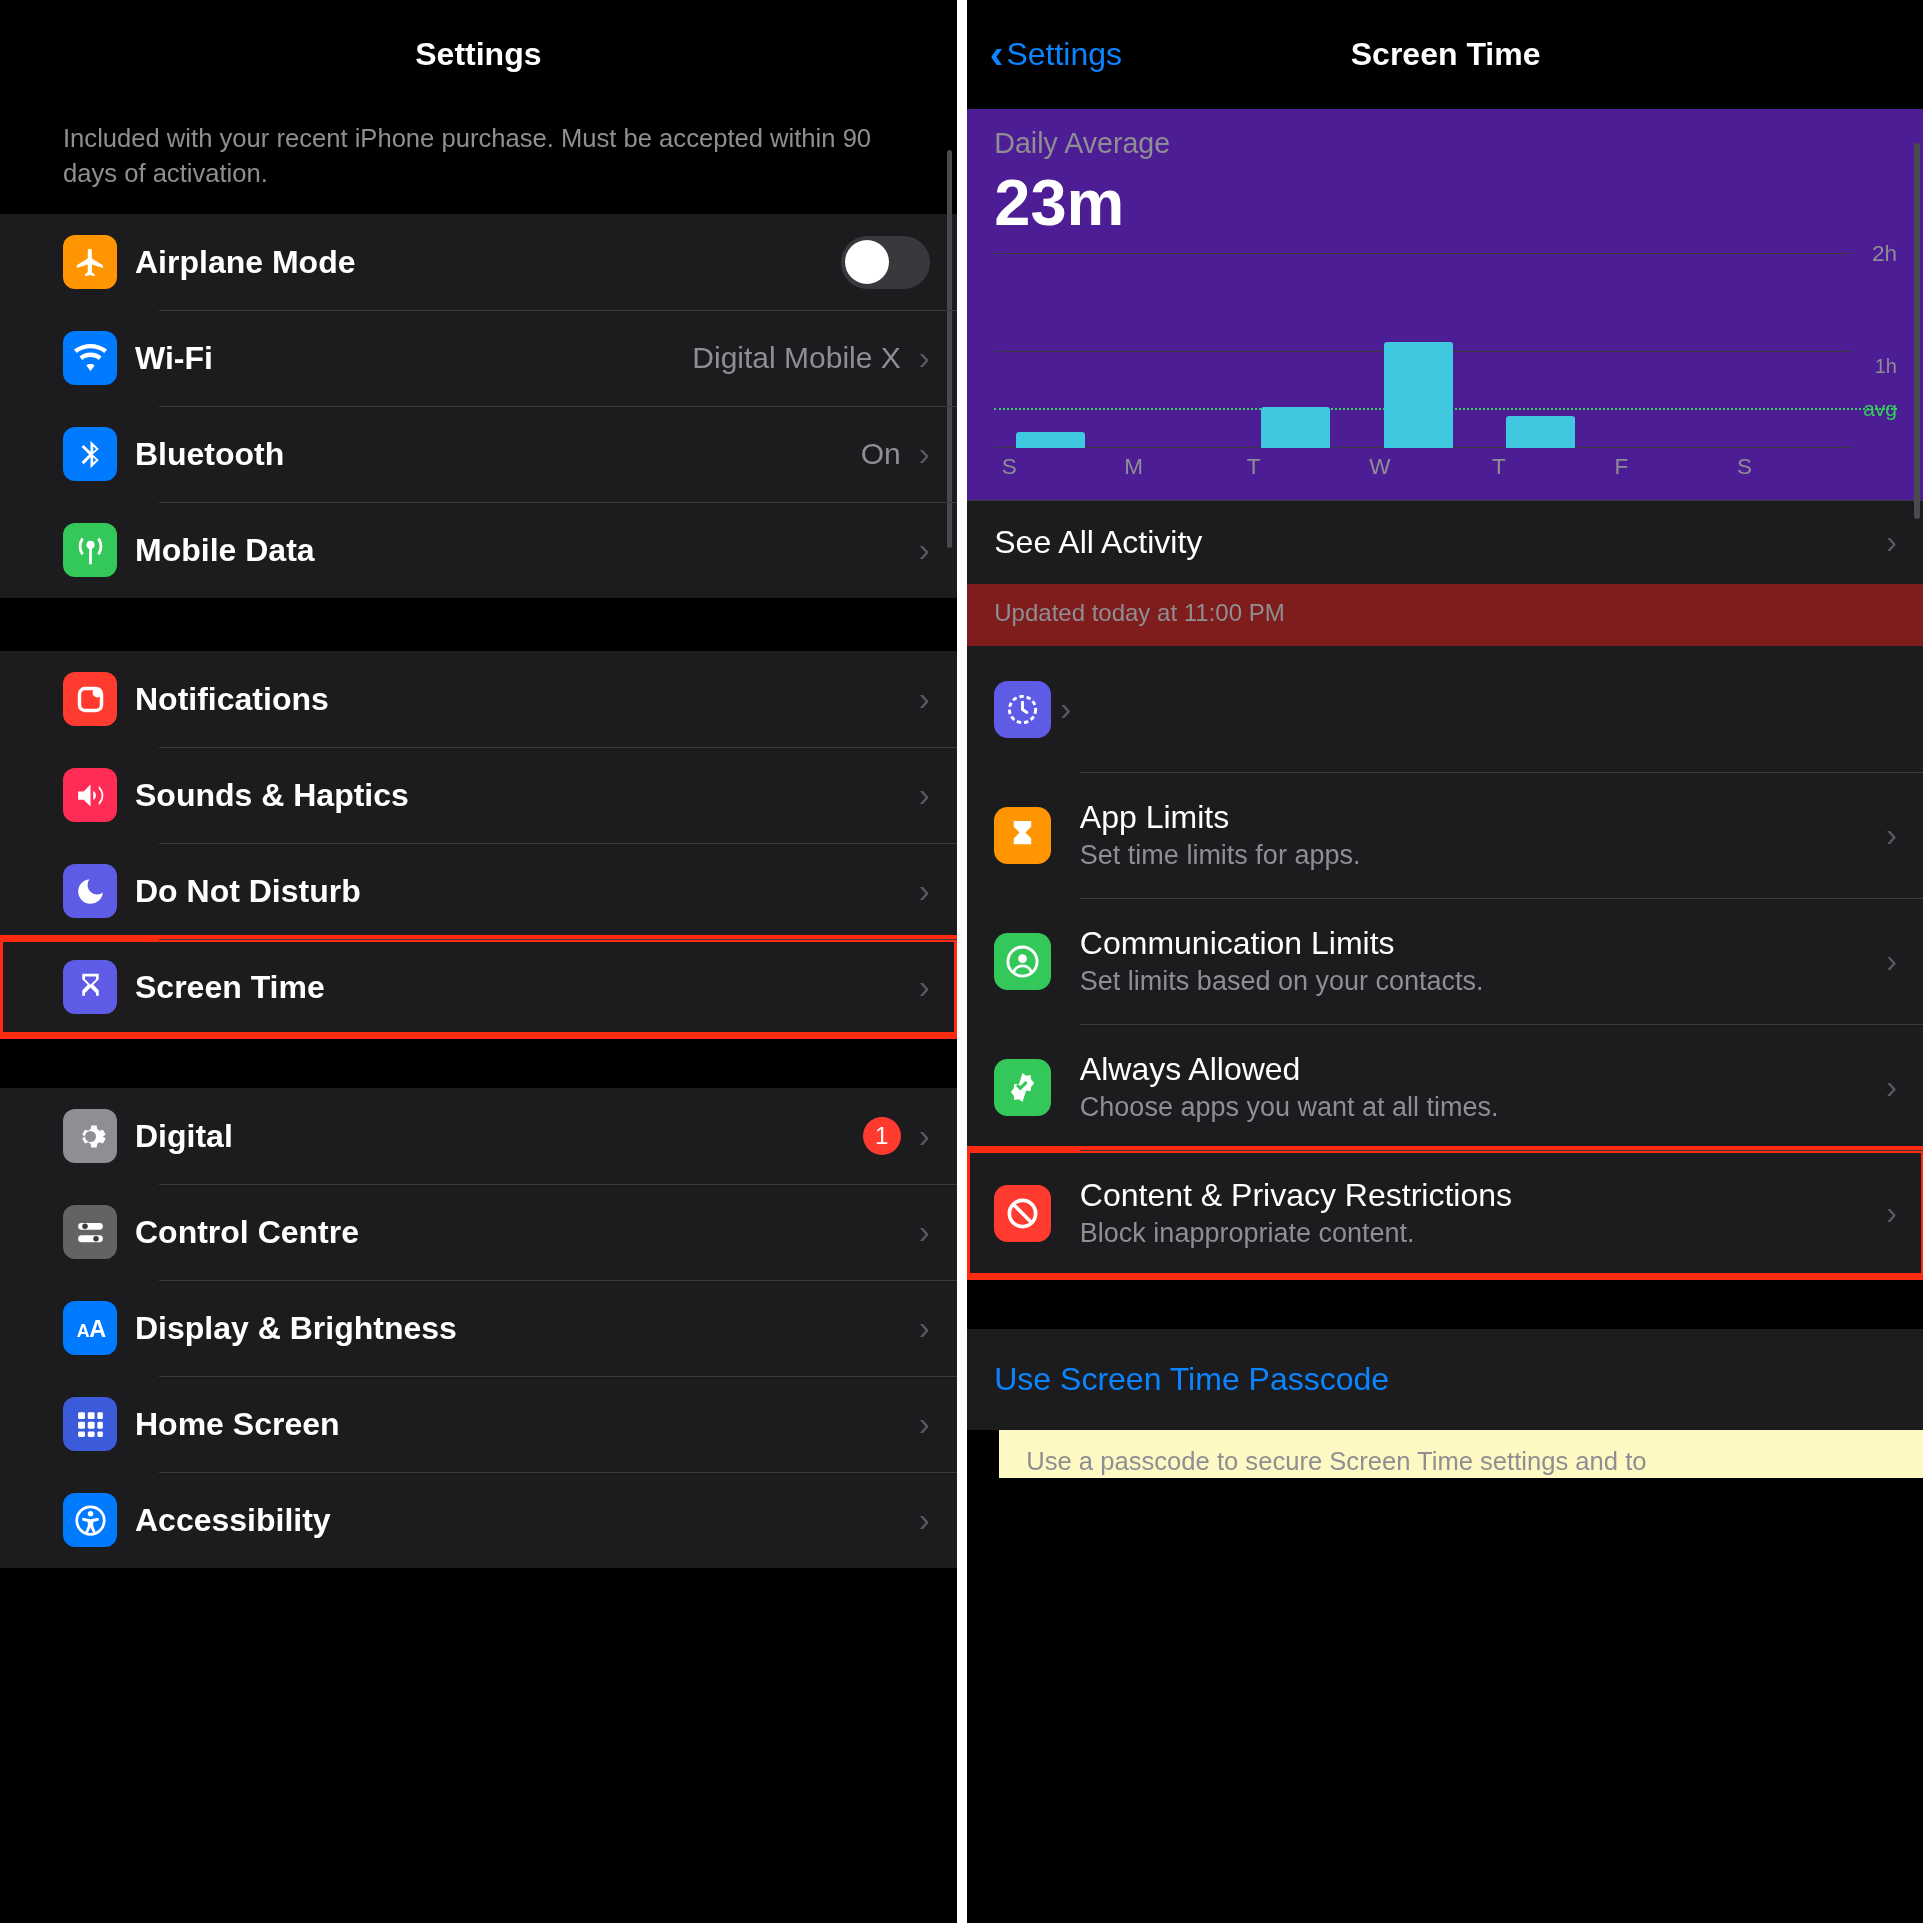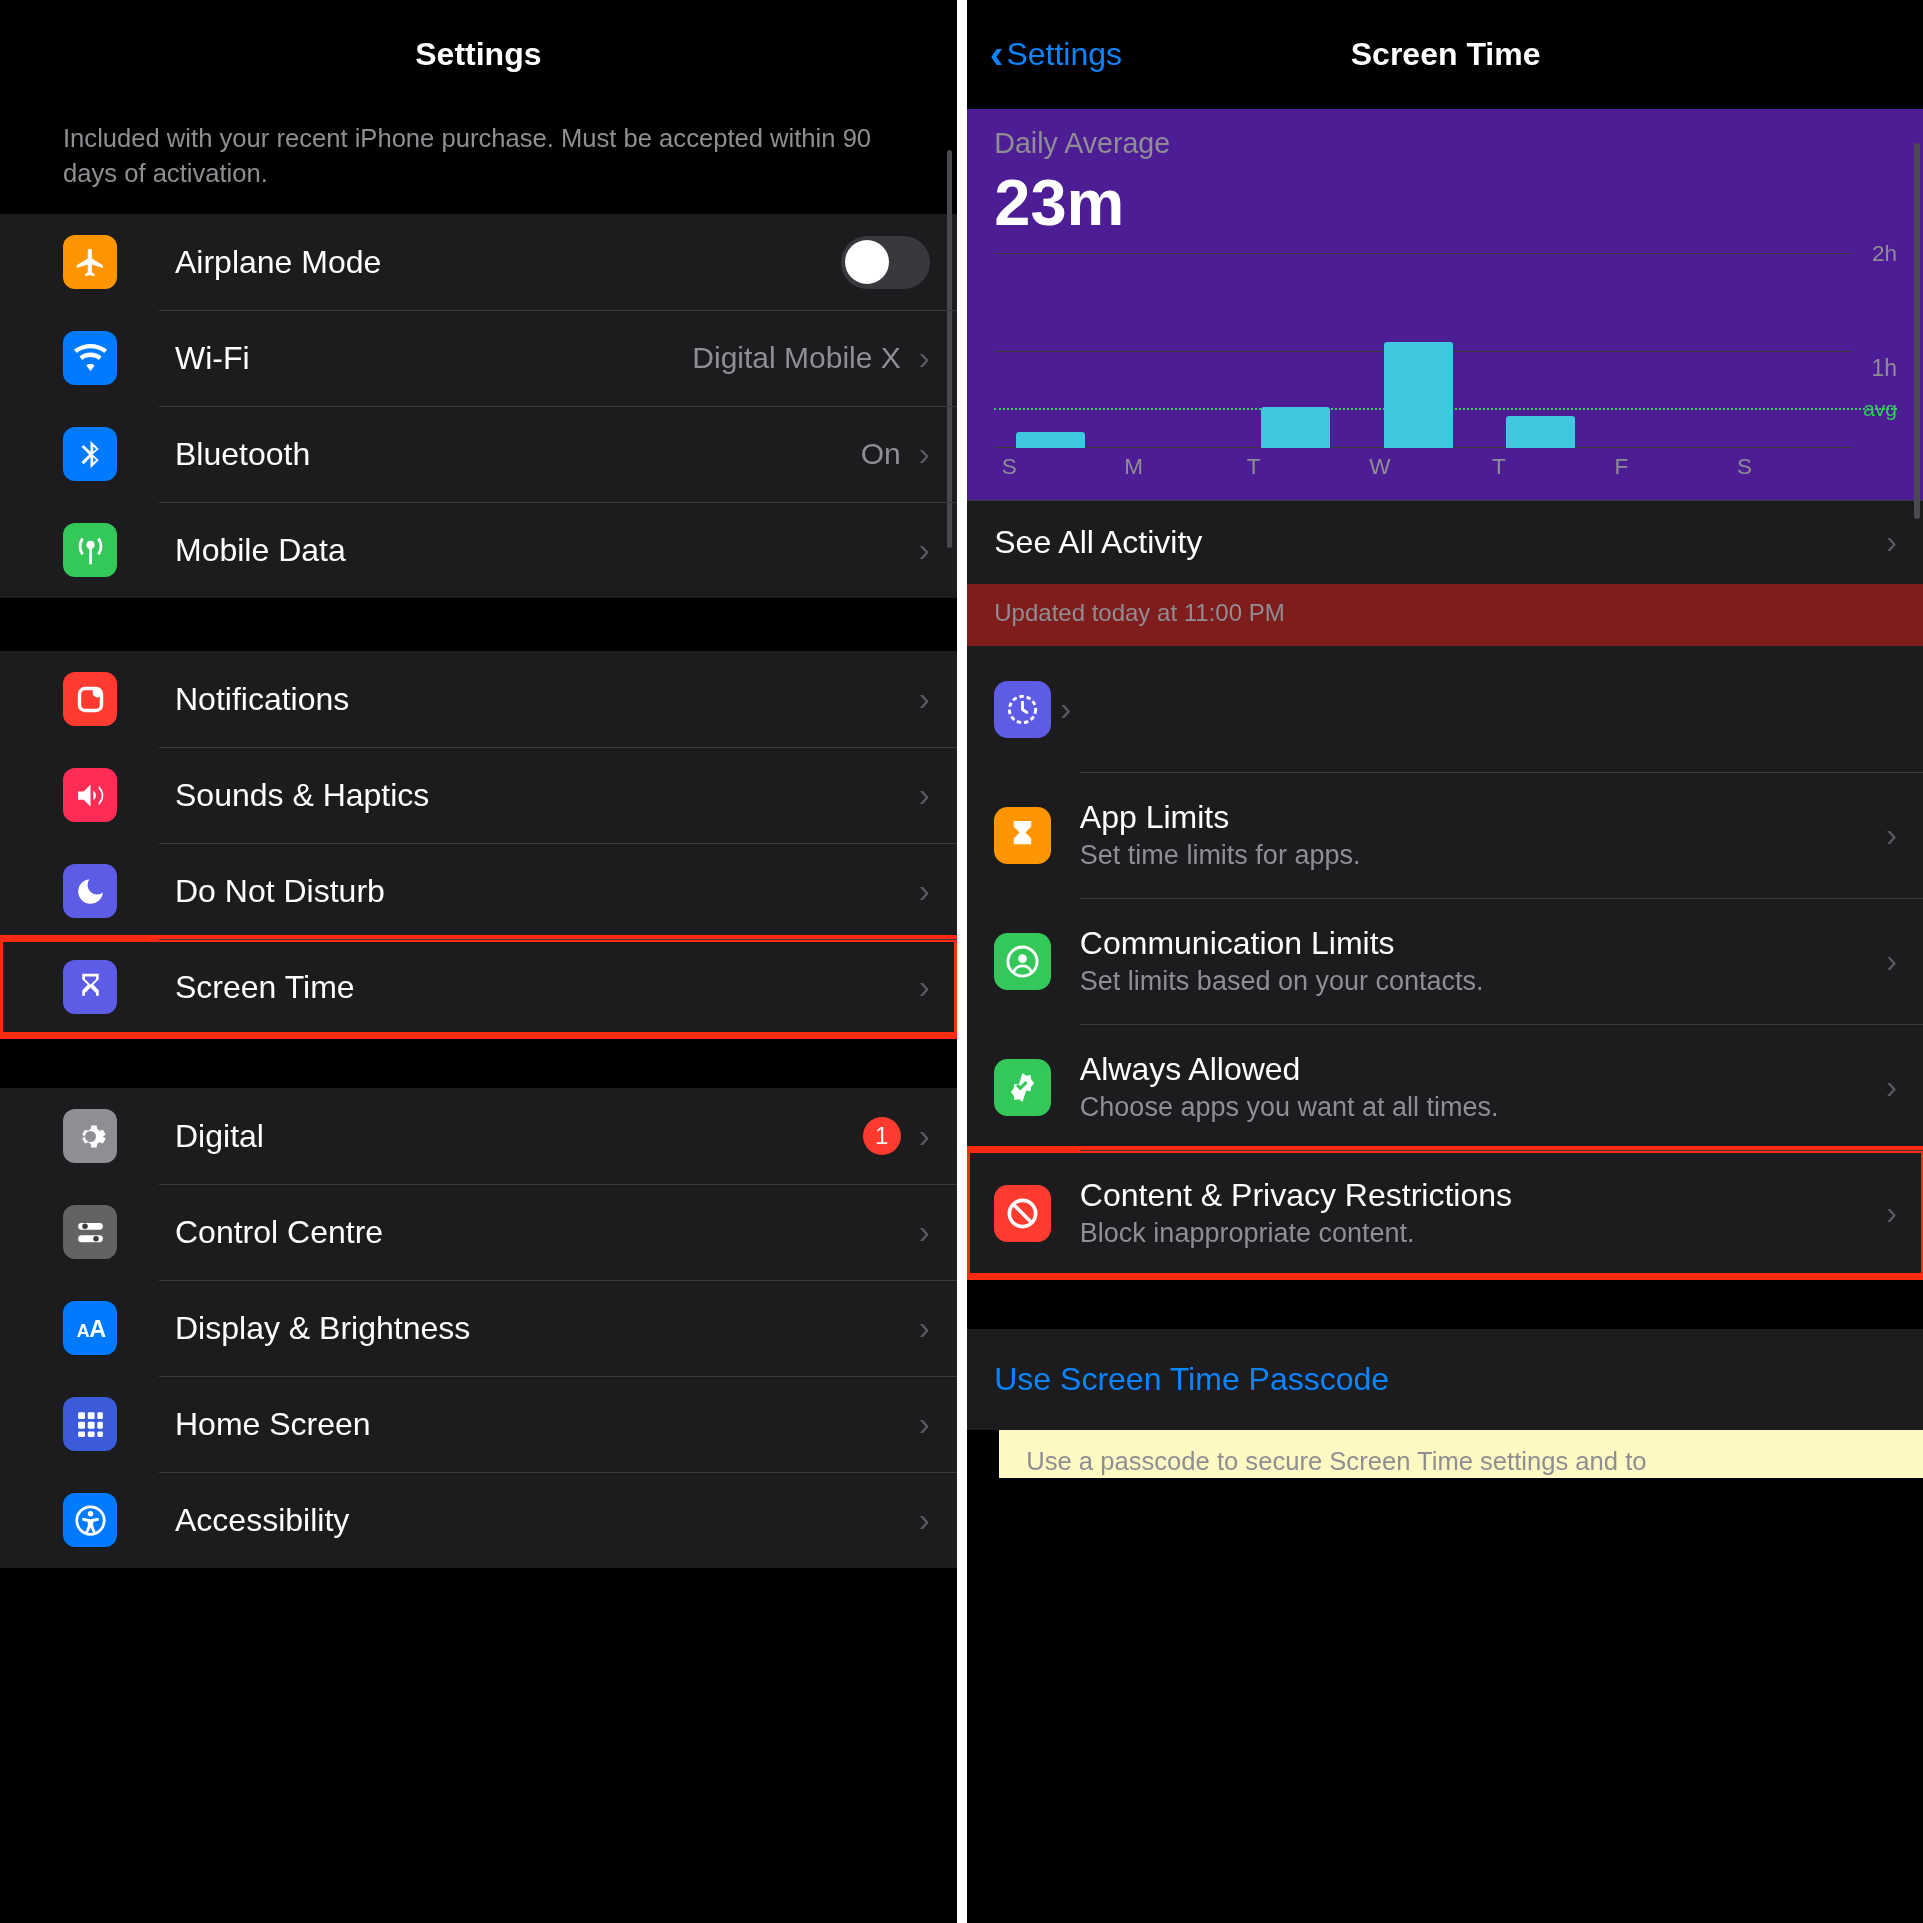--- a/index.html
+++ b/index.html
@@ -74,23 +74,23 @@
     border-radius: 12px;
     position: absolute;
     left: 63px;
     display: flex;
     align-items: center;
     justify-content: center;
     color: #fff;
   }
   .app-icon svg { width: 33px; height: 33px; }
   .row-label {
-    margin-left: 112px;
+    margin-left: 72px;
     font-size: 32px;
-    font-weight: 400;
+    font-weight: 700;
     color: #fff;
   }
   .row-value {
     margin-left: auto;
     color: #8e8e93;
     font-size: 30px;
     padding-right: 12px;
   }
   .chevron {
     color: #5a5a5e;
@@ -194,21 +194,21 @@
     border-top:2.3px dotted #30d158;
   }
   .chart-avg-label {
     position:absolute;
     right:0;
     top:calc(50% + 27px);
     color:#30d158;
     font-size:21px;
   }
   .chart-y2h { position:absolute; right:0; top:-12px; color:#8e8e93; font-size:22.5px; }
-  .chart-y1h { position:absolute; right:0; top:calc(50% - 15px); color:#8e8e93; font-size:23px; }
+  .chart-y1h { position:absolute; right:0; top:calc(50% - 15px); color:#8e8e93; font-size:20px; }
   .bars {
     position:absolute;
     left:0; right:45px; bottom:38px;
     height:195px;
     display:flex;
   }
   .day-col { flex:1; position:relative; }
   .bar {
     position:absolute;
     bottom:0;

